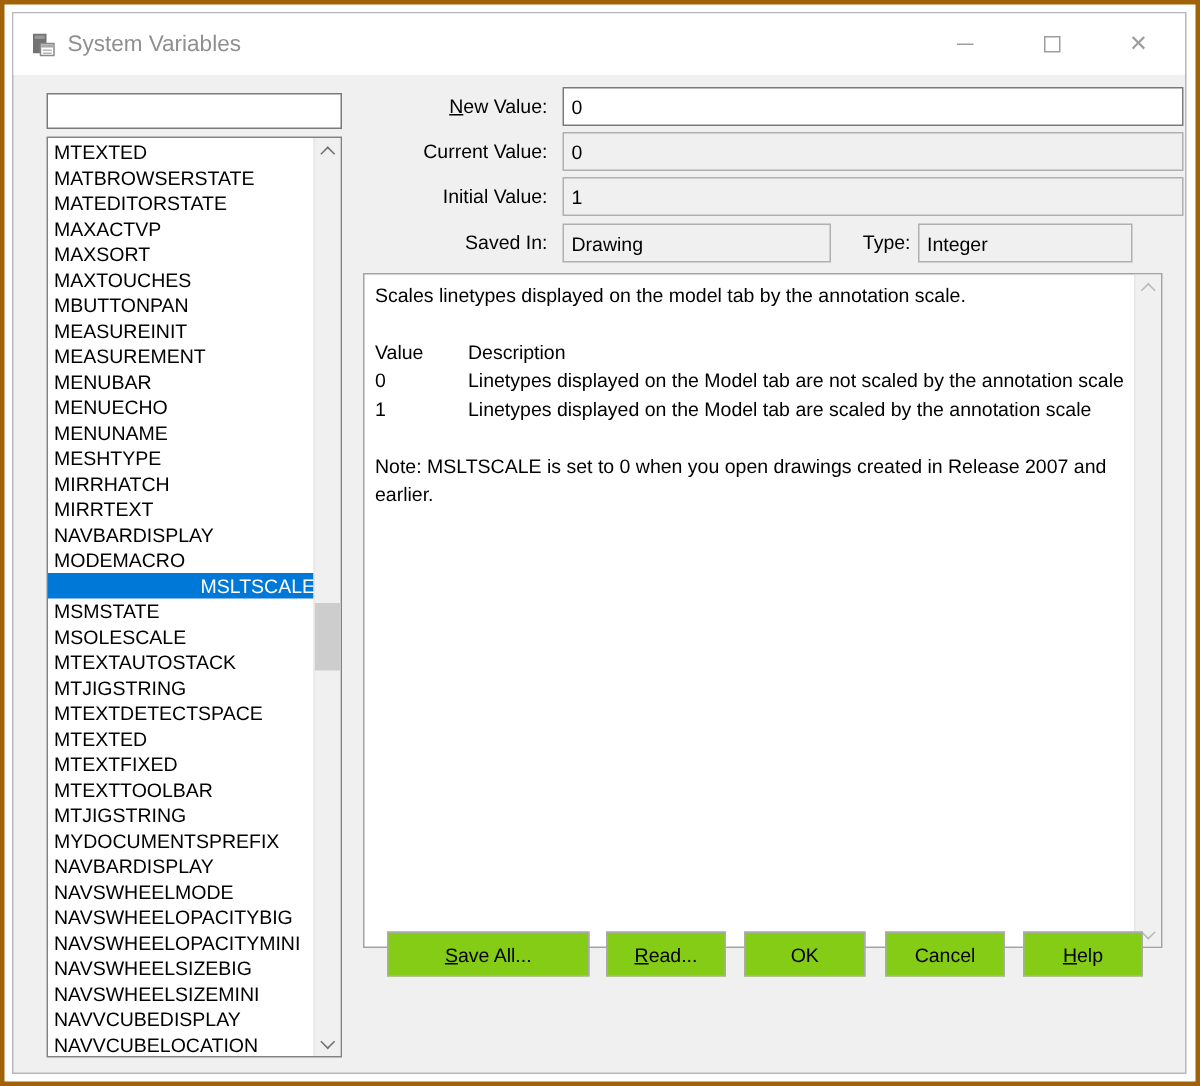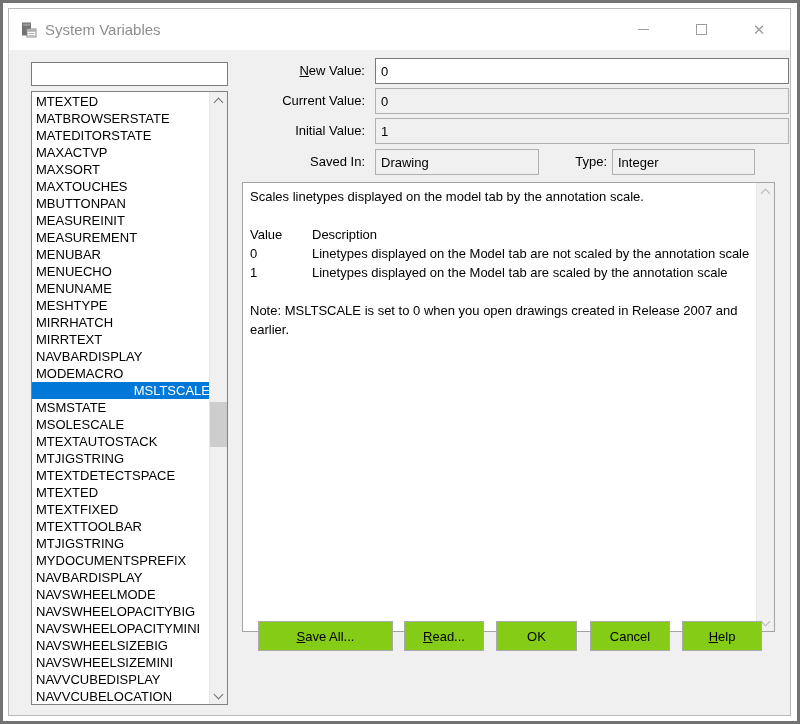--- a/index.html
+++ b/index.html
@@ -1,16 +1,16 @@
 <!DOCTYPE html>
 <html style="--sel-bg: #0078d7; --sel-fg: #ffffff;"><head>
 <meta charset="utf-8">
 <style>
   html,body{margin:0;padding:0;width:800px;height:724px;font-family:"Liberation Sans",sans-serif;background:#ffffff;overflow:hidden;}
-  .frame{position:absolute;left:0;top:0;width:794px;height:718px;border:3px solid #737373;background:#ffffff;}
+  .frame{position:absolute;left:0;top:0;width:794px;height:718px;border:3px solid #a16207;background:#ffffff;}
   .window{position:absolute;left:5px;top:5px;width:781px;height:706px;border:1px solid #b9b9b9;background:#f0f0f0;}
 
   
   .titlebar{position:absolute;left:0;top:0;right:0;height:41px;background:#ffffff;display:flex;align-items:center;padding-left:11px;box-sizing:border-box;}
   .title-text{font-size:15px;color:#8f8f8f;margin-left:7px;}
   .caption{position:absolute;right:2px;top:0;height:41px;display:flex;}
   .cap-btn{width:58px;height:41px;display:flex;align-items:center;justify-content:center;color:#9d9d9d;}
   .glyph-min{display:block;width:11px;height:0;border-bottom:1px solid #9d9d9d;}
   .glyph-max{display:block;width:11px;height:11px;border:1px solid #9d9d9d;box-sizing:border-box;}
   .glyph-close{font-size:15px;line-height:15px;color:#9d9d9d;}
@@ -135,21 +135,21 @@
     <span class="fld-label" style="top:49px;"><u>N</u><span>ew Value:</span></span>
     <input class="fld editable" style="left: 366px; top: 49px; width: 414px;" value="0">
 
     <span class="fld-label" style="top:79px;">Current Value:</span>
     <input class="fld readonly" style="left: 366px; top: 79px; width: 414px;" readonly="" value="0">
 
     <span class="fld-label" style="top:109px;">Initial Value:</span>
     <input class="fld readonly" style="left: 366px; top: 109px; width: 414px;" readonly="" value="1">
 
     <span class="fld-label" style="top:140px;">Saved In:</span>
-    <input class="fld readonly" style="left: 366px; top: 140px; width: 164px;" readonly="" value="Drawing">
+    <input class="fld readonly" style="left: 366px; top: 140px; width: 179px;" readonly="" value="Drawing">
 
     <span class="fld-label" style="left:520px;width:78px;top:140px;">Type:</span>
     <input class="fld readonly" style="left: 603px; top: 140px; width: 143px;" readonly="" value="Integer">
 
     <div class="descbox">
       <div class="desc-content">
         <div>Scales linetypes displayed on the model tab by the annotation scale.</div>
         <div class="desc-gap"></div>
         <div class="vrow">
           <span class="vcol1">Value</span>

